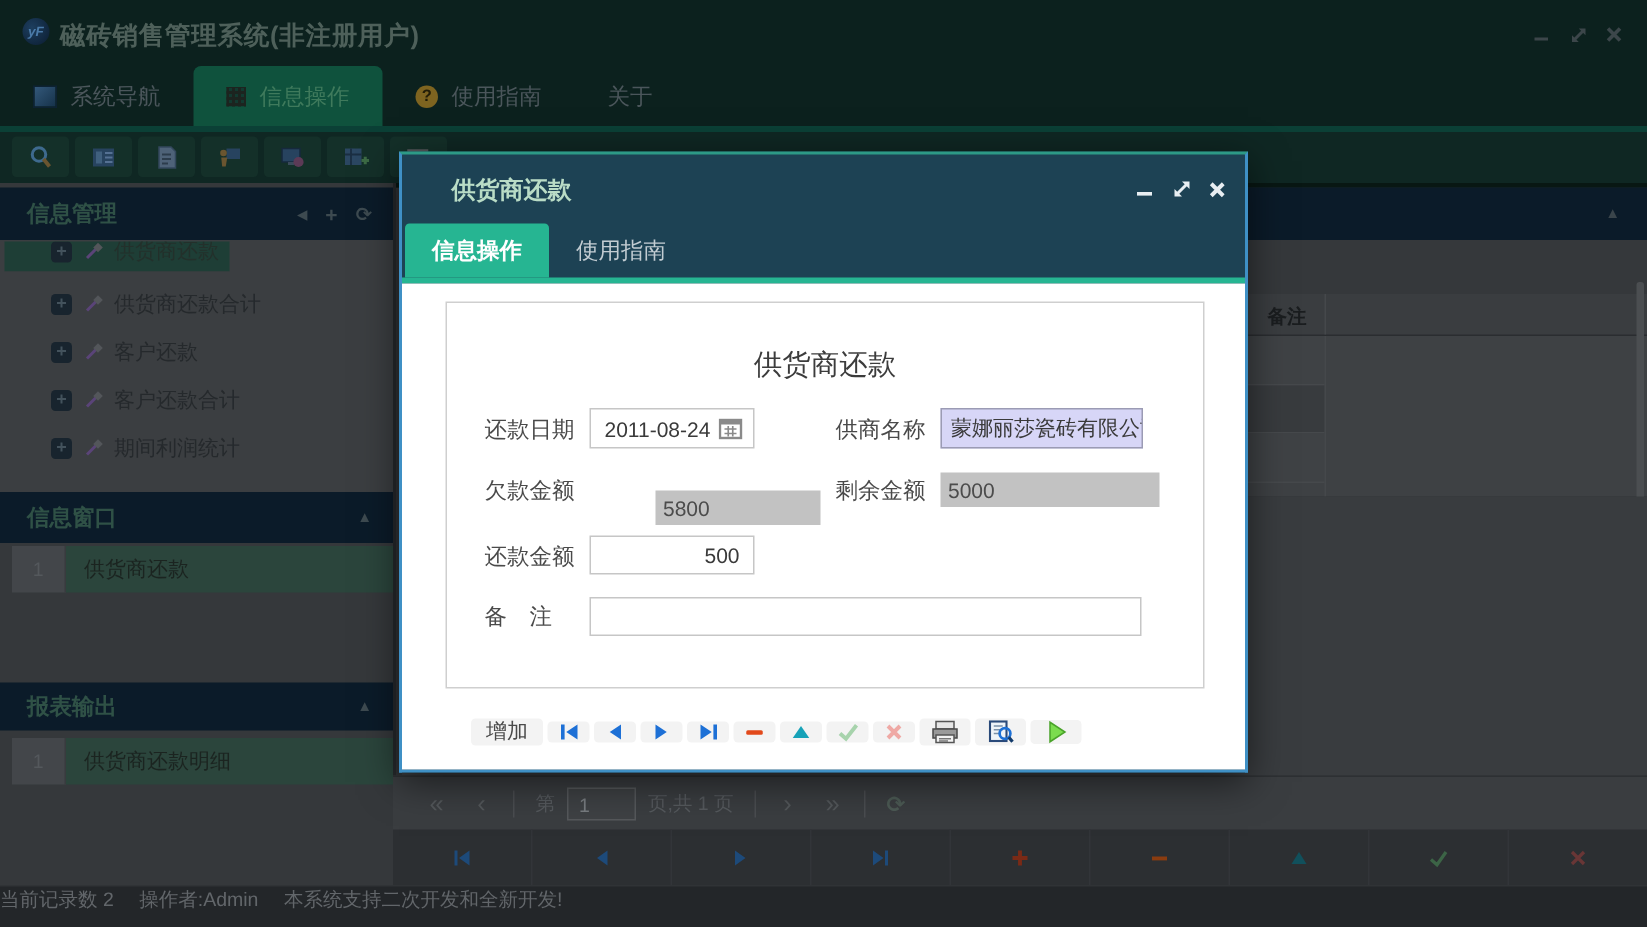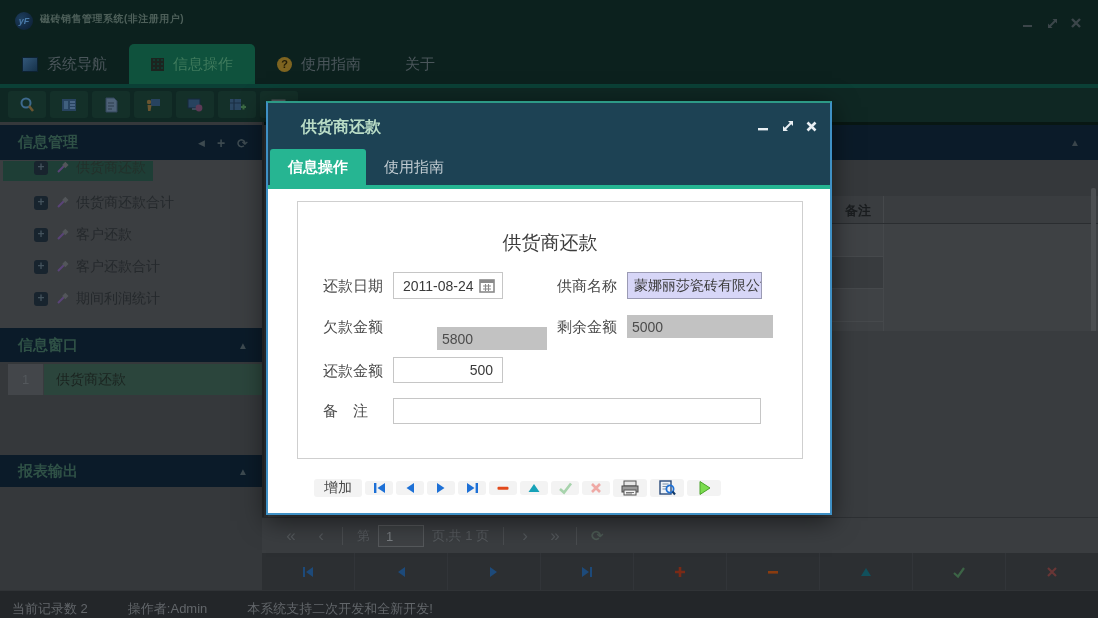--- a/index.html
+++ b/index.html
@@ -6,21 +6,21 @@
   .app{position:relative;width:1098px;height:618px;overflow:hidden;
        font-family:"Liberation Sans","DejaVu Sans",sans-serif;
        background:#303336;-webkit-font-smoothing:antialiased;}
   .abs{position:absolute;}
   
   .titlebar{left:0;top:0;width:1098px;height:44px;background:#0c211e;text-align:center;}
   .logo{left:15px;top:12px;width:18px;height:18px;border-radius:50%;
         background:radial-gradient(circle at 35% 35%,#1d3e5e,#0b1c30);
         color:#4a7aa8;font-size:9px;font-style:italic;font-weight:bold;
         display:flex;align-items:center;justify-content:center;}
-  .apptitle{left:40px;top:12px;color:#4e605a;font-size:10px;font-weight:bold;letter-spacing:.5px;}
+  .apptitle{left:40px;top:12px;color:#4e605a;font-size:17px;font-weight:bold;letter-spacing:.5px;}
   .winctl{top:16px;width:16px;height:14px;display:flex;align-items:center;justify-content:center;}
   
   .menubar{left:0;top:44px;width:1098px;height:40px;background:#0c211e;display:flex;align-items:stretch;}
   .menu-item{display:flex;align-items:center;gap:9px;padding:0 22px;color:#4b565b;font-size:15px;}
   .menu-item.active{background:#0f523d;border-radius:5px 5px 0 0;color:#3f7a5c;}
   .menu-underline{left:0;top:84px;width:1098px;height:4px;background:#0b4036;}
   .ico-navsq{width:14px;height:13px;background:linear-gradient(135deg,#33587a,#16324a);border:1px solid #0d2232;}
   .ico-grid{width:13px;height:13px;background-color:#123a30;
     background-image:repeating-linear-gradient(0deg,#1c241f 0 2px,transparent 2px 4px),
                      repeating-linear-gradient(90deg,#1c241f 0 2px,transparent 2px 4px);}
@@ -53,21 +53,21 @@
     display:flex;align-items:center;color:#54585c;}
   .pg-ico{font-size:17px;color:#53575a;width:30px;text-align:center;}
   .pg-sep{width:1px;height:18px;background:#4a4d50;margin:0 6px;}
   .pg-txt{font-size:13px;color:#55595d;}
   .pg-input{width:46px;height:22px;background:#3e4144;border:1px solid #55585b;color:#787c80;
     font-size:13px;display:flex;align-items:center;padding-left:7px;box-sizing:border-box;margin:0 8px;}
   .botrow{left:262px;top:553px;width:836px;height:37px;background:#2c2f32;display:flex;}
   .botcell{flex:1;display:flex;align-items:center;justify-content:center;border-right:1px solid #323539;}
   
   .statusbar{left:0;top:590px;width:1098px;height:28px;background:#232629;border-top:1px solid #303336;
-    display:flex;align-items:flex-end;gap:40px;padding-left:12px;box-sizing:border-box;
+    display:flex;align-items:flex-start;gap:17px;box-sizing:border-box;
     color:#62666a;font-size:13px;}
   
   .modal{left:266px;top:101px;width:566px;height:414px;box-sizing:border-box;
     border:2px solid #3f90c5;border-top-color:#2d9a86;background:#1d4254;
     box-shadow:0 6px 24px rgba(0,0,0,.55);}
   .modal-title{left:33px;top:14px;color:#b9dcc6;font-size:16px;font-weight:bold;}
   .m-ctl{top:16px;width:18px;height:14px;display:flex;align-items:center;justify-content:center;}
   .modal-tabs{left:0;top:46px;width:562px;height:36px;display:flex;align-items:stretch;}
   .mtab{display:flex;align-items:center;justify-content:center;font-size:15px;padding:0 18px;color:#c2ccd2;}
   .mtab.active{background:#26b592;color:#fff;font-weight:bold;border-radius:3px 3px 0 0;margin-left:2px;}
@@ -250,20 +250,24 @@
     <div class="numcell">1</div>
     <div class="labelcell">供货商还款</div>
   </div>
 
   <div class="abs side-hdr" style="top:455px;height:32px;">
     <span>报表输出</span>
     <span class="side-tools" style="top:11px;">
         <span style="font-size:10px;">▲</span>
       </span>
   </div>
+  <div class="sidelist-row" style="top:492px;height:31px;">
+    <div class="numcell">1</div>
+    <div class="labelcell">供货商还款明细</div>
+  </div>
 
   <div class="abs main-hdr">
     <span class="abs" style="right:18px;top:12px;font-size:10px;color:#3a454b;">▲</span>
   </div>
   <div class="abs main-toolrow"></div>
   <div class="abs grid-hdr">
     <span class="abs" style="left:577px;top:6px;font-size:13px;color:#1a1d1f;font-weight:bold;font-family:Liberation Serif, serif;">备注</span>
     <span class="abs" style="left:615px;top:0;width:1px;height:27px;background:#45484b;"></span>
   </div>
   <div class="abs grid-rows">

